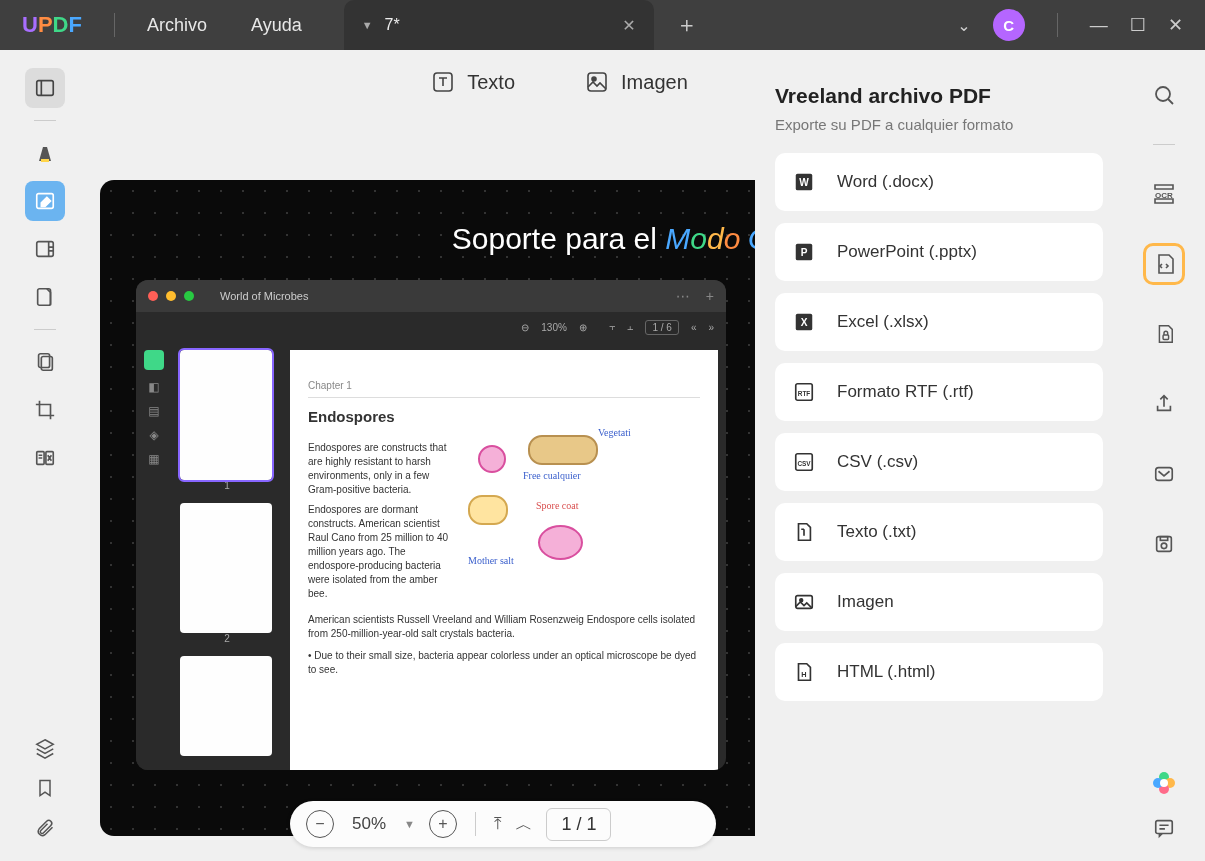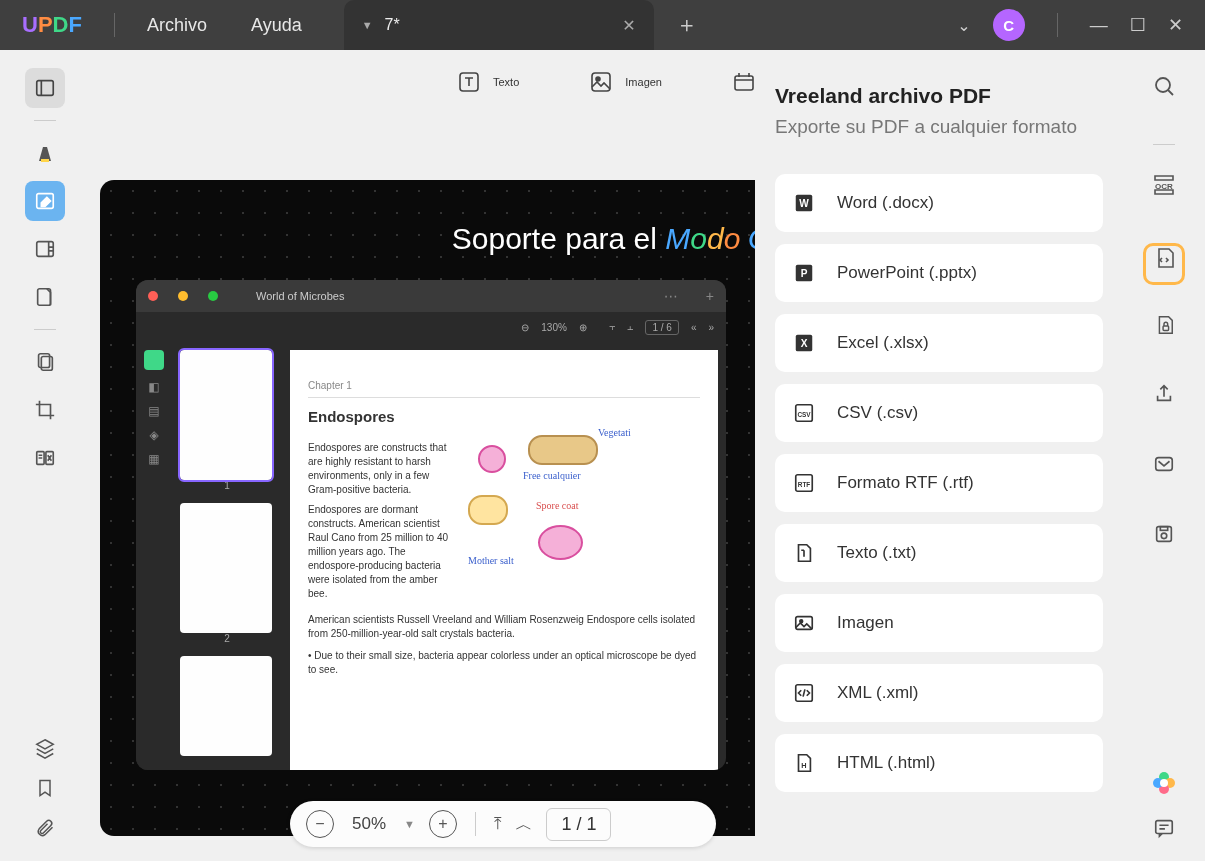--- a/index.html
+++ b/index.html
@@ -33,35 +33,35 @@
 .left-sidebar { width: 90px; background: #f0f0f0; display: flex; flex-direction: column; align-items: center; padding-top: 18px; gap: 8px; }
 .sidebar-btn { width: 40px; height: 40px; border-radius: 8px; display: flex; align-items: center; justify-content: center; }
 .sidebar-btn.active { background: #dcdcdc; }
 .sidebar-btn.blue { background: #6bb4f0; }
 .sidebar-sep { width: 22px; height: 1px; background: #ccc; margin: 4px 0; }
 .sidebar-bottom { margin-top: auto; display: flex; flex-direction: column; align-items: center; gap: 18px; padding-bottom: 22px; }
 
 
 .content { flex: 1; background: #f0f0f0; border-top-left-radius: 22px; border-top-right-radius: 22px; margin-top: 0; position: relative; overflow: hidden; }
 .toolbar { height: 64px; display: flex; align-items: center; justify-content: center; gap: 70px; background: #f0f0f0; }
-.tool-item { display: flex; align-items: center; gap: 12px; font-size: 11px; color: #333; }
+.tool-item { display: flex; align-items: center; gap: 12px; font-size: 20px; color: #333; }
 
 
 .doc-area { position: absolute; left: 10px; right: 0; top: 130px; bottom: 25px; background: #0a0a0a; border-radius: 14px; overflow: hidden; }
 .doc-heading { position: absolute; top: 42px; left: 50%; transform: translateX(-50%); font-size: 30px; font-weight: 300; color: #fff; }
 .doc-heading .modo { font-family: cursive; font-style: italic; }
 .doc-heading .m1 { color: #4aa8ff; }
 .doc-heading .m2 { color: #3fd888; }
 .doc-heading .m3 { color: #ffb84a; }
 .doc-heading .m4 { color: #ff8c42; }
 .dots-bg { position: absolute; inset: 0; background-image: radial-gradient(#333 1px, transparent 1px); background-size: 22px 22px; }
 
 
 .mac-window { position: absolute; left: 36px; top: 100px; width: 590px; height: 490px; background: #2a2a2a; border-radius: 12px; overflow: hidden; display: flex; flex-direction: column; }
-.mac-titlebar { height: 32px; background: #3a3a3a; display: flex; align-items: center; padding: 0 12px; gap: 20px; }
+.mac-titlebar { height: 32px; background: #3a3a3a; display: flex; align-items: center; padding: 0 12px; gap: 8px; }
 .mac-dot { width: 10px; height: 10px; border-radius: 50%; }
 .mac-red { background: #ff5f57; }
 .mac-yellow { background: #ffbd2e; }
 .mac-green { background: #28ca42; }
 .mac-tab-title { color: #ccc; font-size: 11px; margin-left: 18px; }
 .mac-toolbar { height: 30px; background: #2a2a2a; display: flex; align-items: center; justify-content: flex-end; padding: 0 12px; gap: 12px; color: #aaa; font-size: 10px; }
 .mac-body { flex: 1; display: flex; }
 .mac-sidetools { width: 36px; background: #2a2a2a; display: flex; flex-direction: column; align-items: center; padding-top: 8px; gap: 10px; }
 .mac-thumb-panel { width: 110px; background: #2a2a2a; padding: 8px; display: flex; flex-direction: column; gap: 12px; }
 .mac-thumb { width: 92px; height: 130px; background: #fefefe; border-radius: 4px; }
@@ -69,26 +69,26 @@
 .mac-thumb-num { text-align: center; color: #aaa; font-size: 10px; }
 .mac-page { flex: 1; background: #fff; margin: 8px 8px 0 8px; padding: 30px 18px; font-size: 10px; color: #333; overflow: hidden; }
 .mac-page h3 { font-size: 15px; font-weight: 700; margin: 10px 0; }
 .mac-page p { margin: 6px 0; line-height: 1.4; }
 .highlighted { background: #ffe97a; font-weight: 700; }
 .handwriting { color: #d94f4f; font-family: cursive; font-size: 13px; margin-left: 20px; }
 
 
 .export-panel { position: absolute; right: 0; top: 20px; width: 368px; height: 800px; background: #f0f0f0; z-index: 10; padding: 14px 20px; }
 .export-title { font-size: 21px; font-weight: 700; color: #222; margin-bottom: 8px; }
-.export-sub { font-size: 19px; color: #777; margin-bottom: 36px; }
+.export-sub { font-size: 15px; color: #777; margin-bottom: 20px; }
 .export-opt { background: #fff; border-radius: 10px; padding: 18px 18px; margin-bottom: 12px; display: flex; align-items: center; gap: 22px; font-size: 17px; color: #333; cursor: pointer; }
 
 
 .right-sidebar { width: 82px; background: #f0f0f0; display: flex; flex-direction: column; align-items: center; padding-top: 24px; gap: 28px; z-index: 20; }
-.right-btn { width: 42px; height: 42px; border-radius: 8px; display: flex; justify-content: center; }
+.right-btn { width: 42px; height: 42px; border-radius: 8px; display: flex; align-items: center; justify-content: center; }
 .right-btn.highlighted-btn { border: 3px solid #ffb84a; border-radius: 10px; }
 .rsb-sep { width: 22px; height: 1px; background: #ccc; }
 .right-bottom { margin-top: auto; display: flex; flex-direction: column; align-items: center; gap: 20px; padding-bottom: 22px; }
 .color-flower { font-size: 24px; }
 
 
 .bottom-bar { position: absolute; left: 200px; bottom: 14px; width: 426px; height: 46px; background: #fcfcfc; border-radius: 24px; display: flex; align-items: center; padding: 0 16px; gap: 14px; z-index: 5; box-shadow: 0 1px 4px rgba(0,0,0,.15); }
 .zoom-circle { width: 28px; height: 28px; border: 1.5px solid #555; border-radius: 50%; display: flex; align-items: center; justify-content: center; font-size: 16px; color: #555; }
 .zoom-val { font-size: 17px; color: #444; margin: 0 4px; }
 .zoom-drop { color: #888; font-size: 11px; }
@@ -327,52 +327,45 @@
       <div class="export-opt">
         <svg width="22" height="22" viewBox="0 0 24 24">
             <rect x="3" y="3" width="18" height="18" rx="2" fill="#333"></rect>
             <text x="12" y="16" text-anchor="middle" fill="#fff" font-size="11" font-weight="700">X</text>
           </svg>
         <span>Excel (.xlsx)</span>
       </div>
       <div class="export-opt">
         <svg width="22" height="22" viewBox="0 0 24 24" fill="none" stroke="#333" stroke-width="1.8">
             <rect x="3" y="3" width="18" height="18" rx="2"></rect>
-            <text x="12" y="16" text-anchor="middle" fill="#333" font-size="7" font-weight="700" stroke="none">CSV</text>
-          </svg>
-        <span>CSV (.csv)</span>
+            <text x="12" y="16" text-anchor="middle" fill="#333" font-size="7" font-weight="700" stroke="none">RTF</text>
+          </svg>
+        <span>Formato RTF (.rtf)</span>
       </div>
       <div class="export-opt">
         <svg width="22" height="22" viewBox="0 0 24 24" fill="none" stroke="#333" stroke-width="1.8">
             <rect x="3" y="3" width="18" height="18" rx="2"></rect>
-            <text x="12" y="16" text-anchor="middle" fill="#333" font-size="7" font-weight="700" stroke="none">RTF</text>
-          </svg>
-        <span>Formato RTF (.rtf)</span>
+            <text x="12" y="16" text-anchor="middle" fill="#333" font-size="7" font-weight="700" stroke="none">CSV</text>
+          </svg>
+        <span>CSV (.csv)</span>
       </div>
       <div class="export-opt">
         <svg width="22" height="22" viewBox="0 0 24 24" fill="none" stroke="#333" stroke-width="1.8">
             <path d="M6 3h9l4 4v14H6z"></path>
             <path d="M9 9h3M12 9v7"></path>
           </svg>
         <span>Texto (.txt)</span>
       </div>
       <div class="export-opt">
         <svg width="22" height="22" viewBox="0 0 24 24" fill="none" stroke="#333" stroke-width="1.8">
             <rect x="3" y="5" width="18" height="14" rx="2"></rect>
             <circle cx="9" cy="10" r="1.5" fill="#333"></circle>
             <path d="M3 17l5-5 4 4 3-3 6 6"></path>
           </svg>
         <span>Imagen</span>
-      </div>
-      <div class="export-opt">
-        <svg width="22" height="22" viewBox="0 0 24 24" fill="none" stroke="#333" stroke-width="1.8">
-            <rect x="3" y="3" width="18" height="18" rx="2"></rect>
-            <path d="M9 9l-3 3 3 3M15 9l3 3-3 3M13 8l-2 8"></path>
-          </svg>
-        <span>XML (.xml)</span>
       </div>
       <div class="export-opt">
         <svg width="22" height="22" viewBox="0 0 24 24" fill="none" stroke="#333" stroke-width="1.8">
             <path d="M6 3h9l4 4v14H6z"></path>
             <text x="12" y="17" text-anchor="middle" fill="#333" font-size="8" font-weight="700" stroke="none">H</text>
           </svg>
         <span>HTML (.html)</span>
       </div>
     </div>
   </div>

